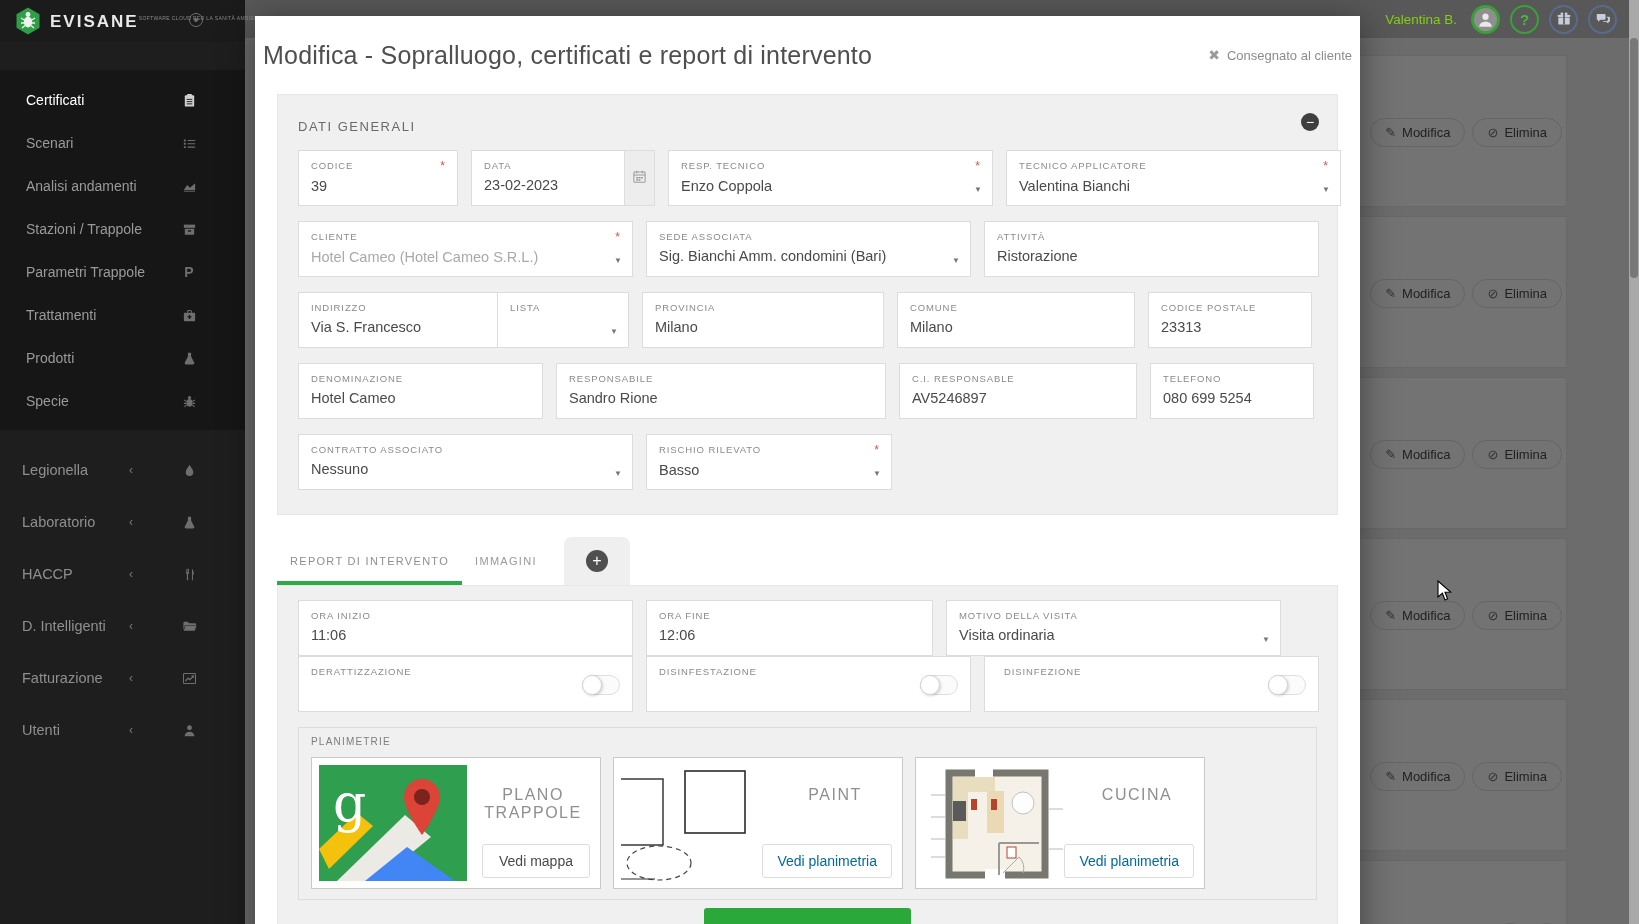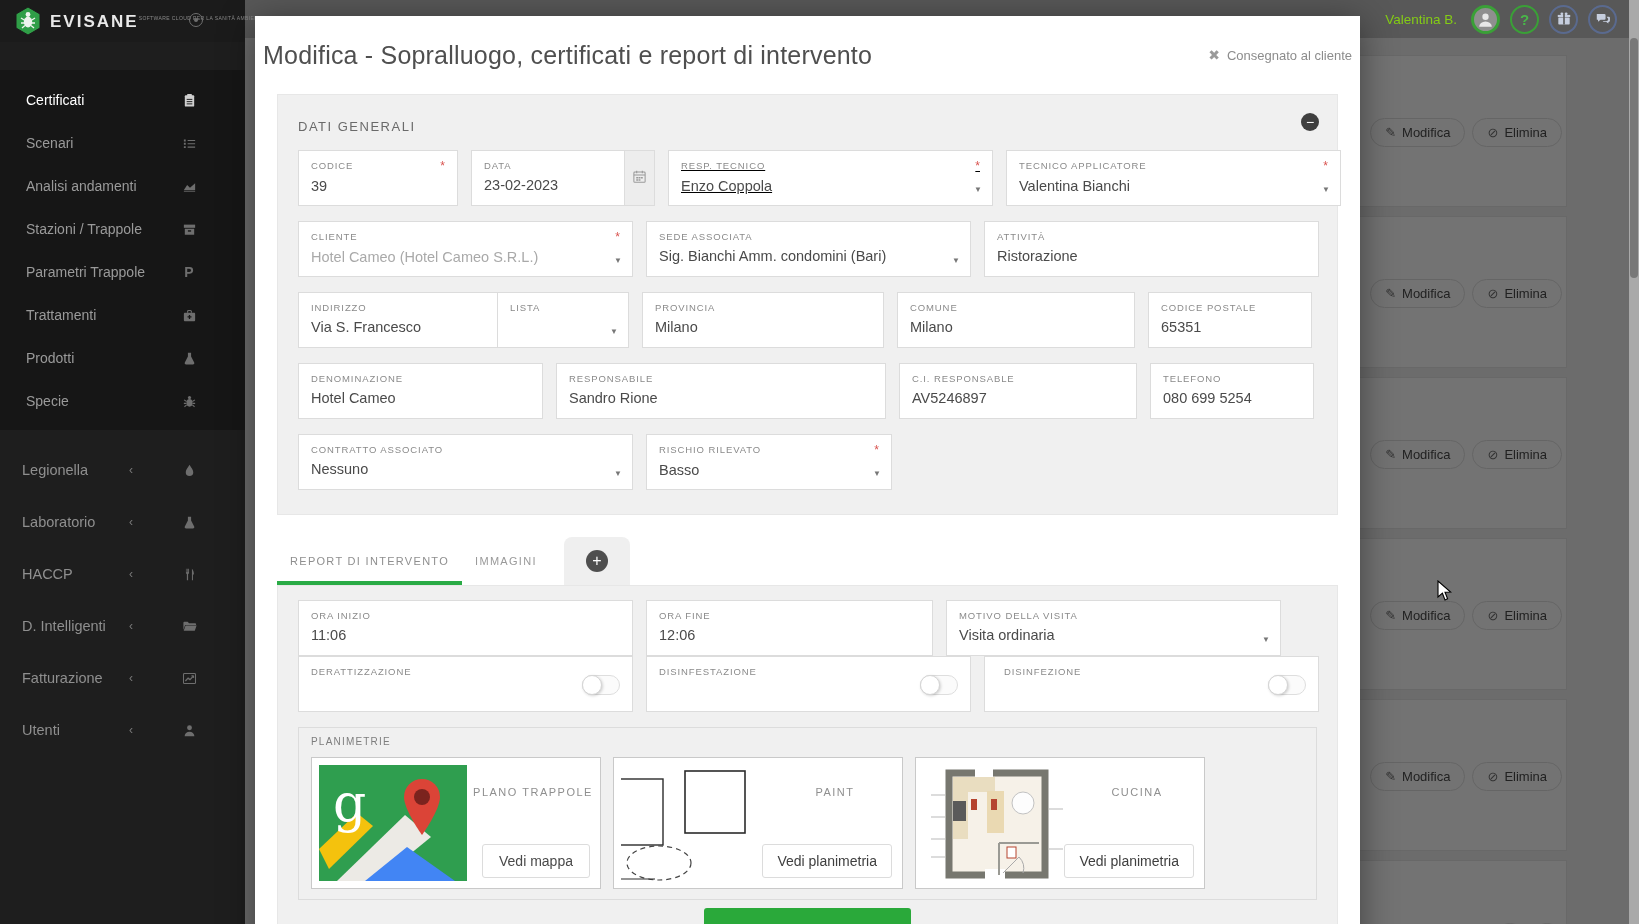--- a/index.html
+++ b/index.html
@@ -94,25 +94,25 @@
     display:flex;align-items:center;justify-content:center}
 
   .panel.p2{padding:14px 20px 0 20px}
 
   .plan-box{border:1px solid #dcdcdc;margin-top:15px;padding:8px 12px 10px 12px}
   .plan-title{font-size:10px;color:#7d7d7d;letter-spacing:1.2px;margin-bottom:10px}
   .cards{display:flex;gap:12px}
   .plan-card{width:290px;height:132px;background:#fff;border:1px solid #c9c9c9;position:relative;padding:7px}
   .thumb{position:absolute;left:7px;top:7px;width:148px;height:116px;overflow:hidden}
   .thumb svg{width:100%;height:100%;display:block}
-  .card-title{position:absolute;left:160px;right:6px;top:28px;text-align:center;font-size:11px;color:#8f8f8f;letter-spacing:1.5px}
+  .card-title{position:absolute;left:160px;right:6px;top:28px;text-align:center;font-size:16px;color:#8f8f8f;letter-spacing:1.5px}
   .card-btn{position:absolute;right:10px;bottom:10px;height:34px;min-width:108px;padding:0 14px;background:#fff;
     border:1px solid #dcdcdc;border-radius:3px;font-size:14px;display:flex;align-items:center;justify-content:center;cursor:pointer}
   .card-btn.map{color:#4a4a4a}
-  .card-btn.plan{color:#404040}
+  .card-btn.plan{color:#0369a1}
 
   .save-btn{display:block;width:207px;height:40px;background:#2aa93a;border:none;border-radius:3px;margin:8px auto 0 auto;cursor:pointer}
 
   .cursor{position:absolute;left:1192px;top:580px;z-index:10;width:17px;height:22px}
 </style>
 </head>
 <body>
 
 <aside class="sidebar">
   <div class="logo-bar">
@@ -385,21 +385,21 @@
               <span class="val">23-02-2023</span>
               <span class="date-rail">
                 <span><svg viewBox="0 0 16 16">
                     <rect x="2" y="3.2" width="12" height="11" rx="1" fill="none" stroke="#9a9a9a" stroke-width="1.1"></rect>
                     <path d="M2 6.4h12" stroke="#9a9a9a" stroke-width="1.1"></path>
                     <path d="M5 1.8v2.6M11 1.8v2.6" stroke="#9a9a9a" stroke-width="1.2"></path>
                     <path d="M4.5 8.5h2v1.5h-2zM7 8.5h2v1.5H7zM9.5 8.5h2v1.5h-2zM4.5 11h2v1.5h-2zM7 11h2v1.5H7z" fill="#9a9a9a"></path>
                   </svg></span>
               </span>
             </div>
-            <div class="fld" style="width: 325px; text-decoration: underline;">
+            <div class="fld" style="width: 325px;">
               <div class="lab-row">
                 <span class="lab">RESP. TECNICO</span>
                 <span class="star">*</span>
               </div>
               <span class="val">Enzo Coppola</span>
               <span class="caret">▼</span>
             </div>
             <div class="fld" style="width: 335px;">
               <div class="lab-row">
                 <span class="lab">TECNICO APPLICATORE</span>
@@ -455,21 +455,21 @@
             <div class="fld" style="width: 238px;">
               <div class="lab-row">
                 <span class="lab">COMUNE</span>
               </div>
               <span class="val">Milano</span>
             </div>
             <div class="fld" style="width: 164px;">
               <div class="lab-row">
                 <span class="lab">CODICE POSTALE</span>
               </div>
-              <span class="val">65351</span>
+              <span class="val">23313</span>
             </div>
           </div>
           <div class="frow">
             <div class="fld" style="width: 245px;">
               <div class="lab-row">
                 <span class="lab">DENOMINAZIONE</span>
               </div>
               <span class="val">Hotel Cameo</span>
             </div>
             <div class="fld" style="width: 330px;">

